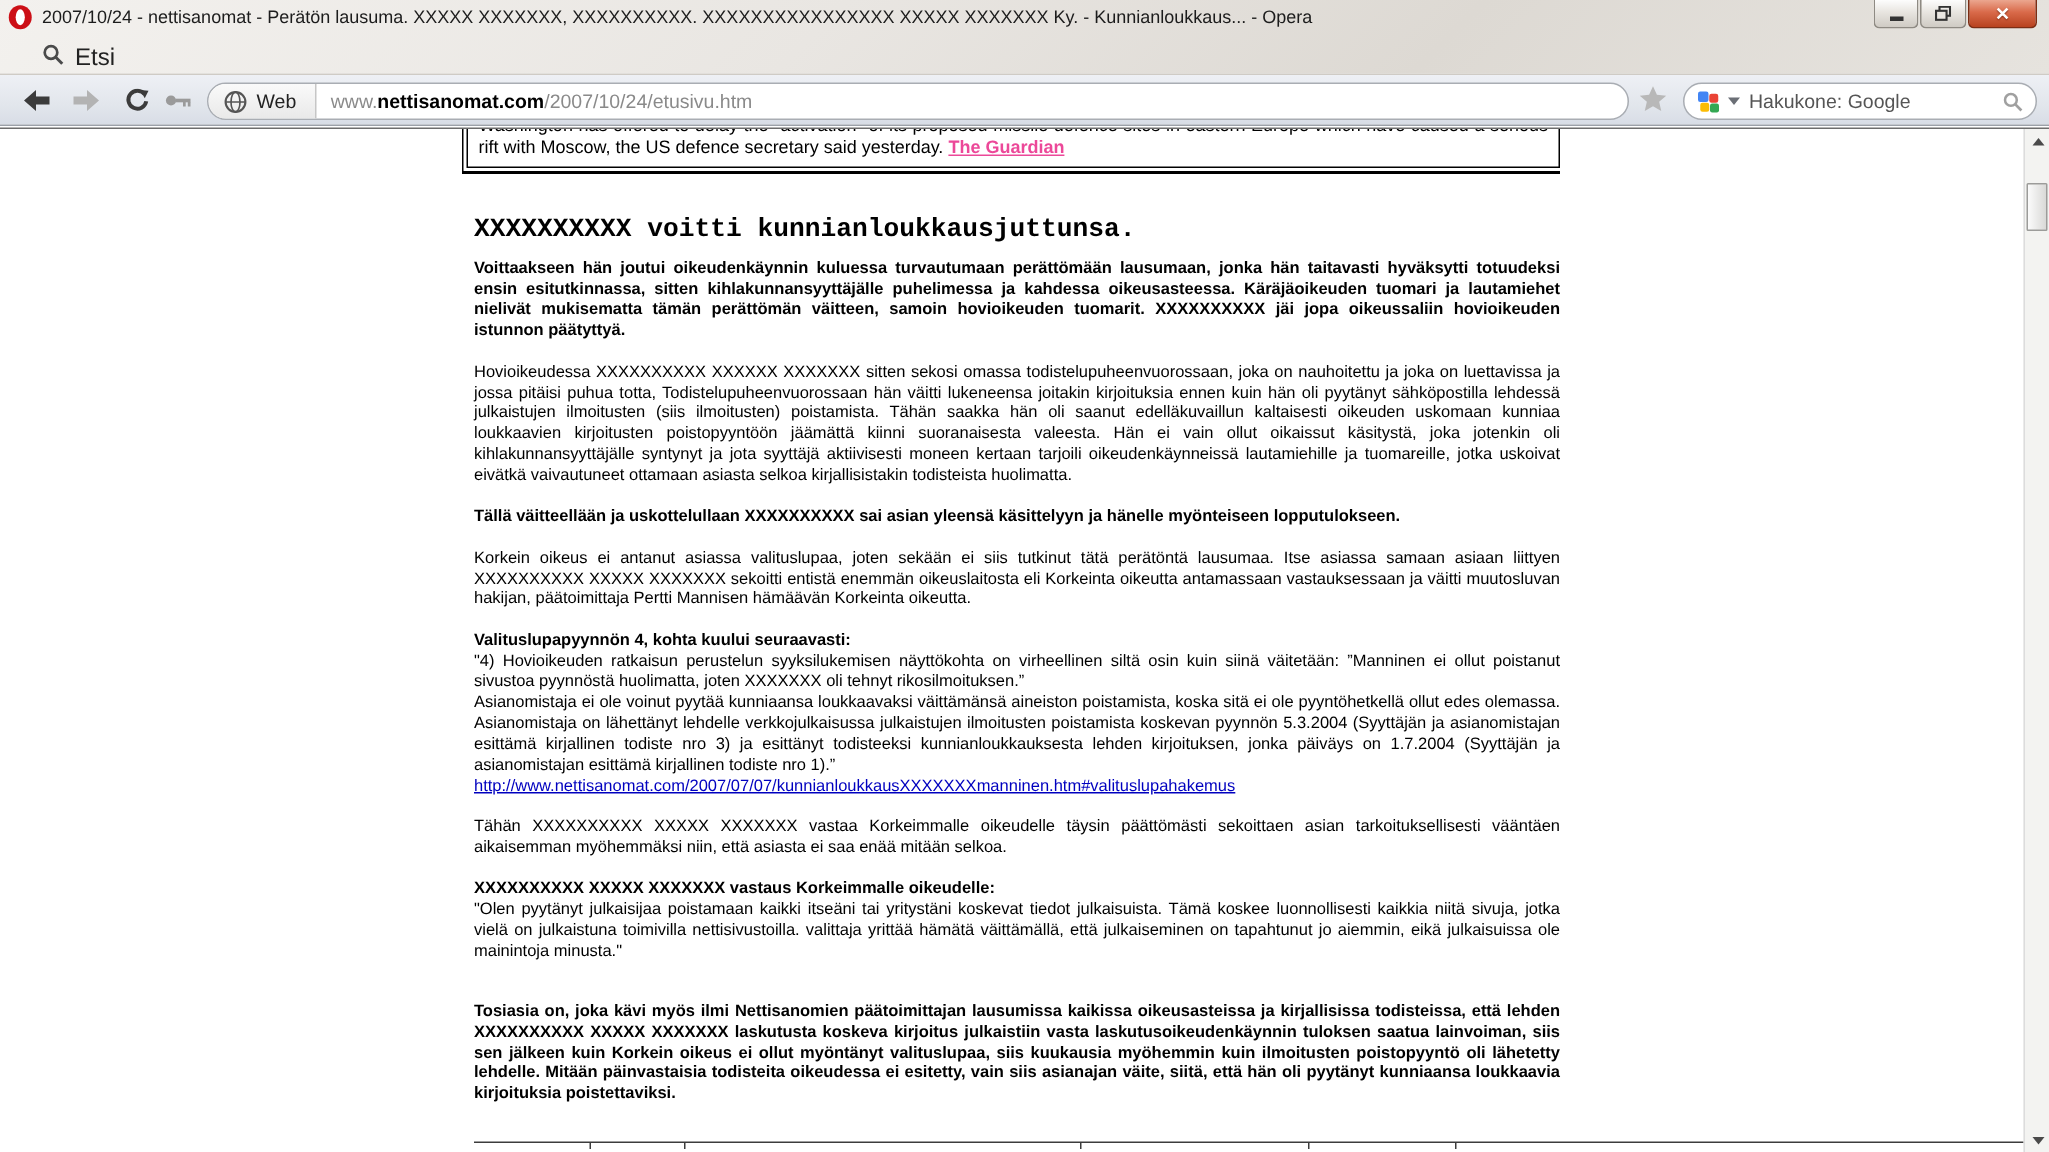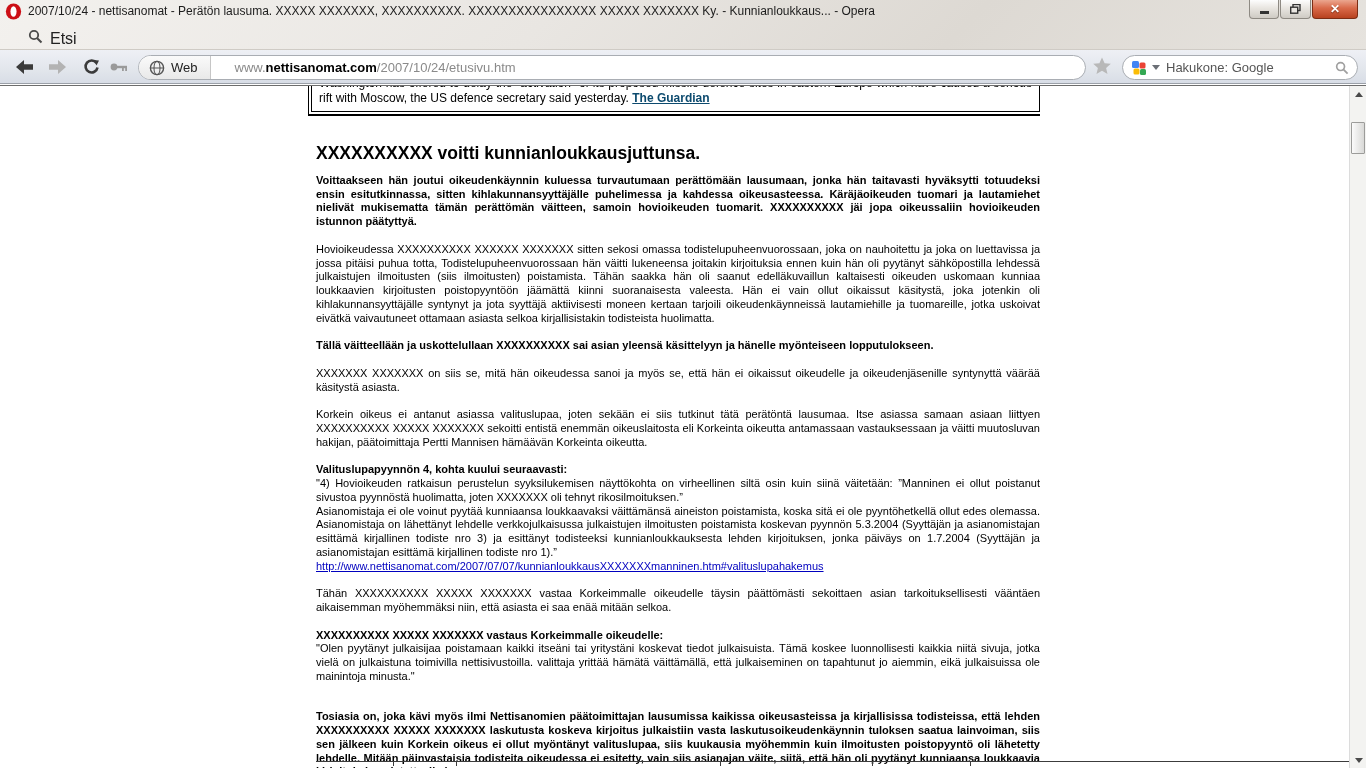--- a/index.html
+++ b/index.html
@@ -33,39 +33,39 @@
     border-bottom:1px solid #9ba0a8; }
   .nav-btn { position:absolute; top:5px; width:26px; height:24px; display:flex;
     align-items:center; justify-content:center; }
   .addr-bar { position:absolute; left:138px; top:5px; width:948px; height:25px;
     background:#fff; border:1px solid #a9adb3; border-radius:13px;
     display:flex; align-items:center; overflow:hidden; }
   .addr-proto { display:flex; align-items:center; gap:6px; height:100%;
     padding:0 12px 0 10px; background:linear-gradient(#fafafa,#e9e9e9);
     border-right:1px solid #c6c6c6;justify-content:flex-end; }
   .addr-proto-label { font-size:13px; color:#222; }
-  .addr-url { font-size:13px; padding-left:24px; white-space:nowrap; }
+  .addr-url { font-size:13px; padding-left:10px; white-space:nowrap; }
   .url-gray { color:#8a8a8a; } .url-domain { color:#000; font-weight:bold; }
   .star-btn { position:absolute; left:1092px; top:6px; width:22px; height:22px; }
   .search-box { position:absolute; left:1122px; top:5px; width:236px; height:25px;
     background:#fff; border:1px solid #a9adb3; border-radius:13px;
     display:flex; align-items:center; padding:0 8px 0 8px;justify-content:flex-end; }
   .search-caret { width:0; height:0; border-left:4px solid transparent;
     border-right:4px solid transparent; border-top:5px solid #6b6f76; margin:0 6px 0 5px; }
   .search-text { font-size:13px; color:#555; flex:1; }
 
   
   .content { position:absolute; left:0; top:85px; width:1366px; height:683px;
     background:#fff; border-top:1px solid #6d6d6d; overflow:hidden; }
   .page-col { position:absolute; left:308px; top:0; width:732px; }
   .guardian-wrap { border-left:1px solid #000; border-bottom:2px solid #000; padding:0 0 2px 2px; margin-top:-14px; }
   .guardian-box { border:1px solid #000; padding:3px 7px 4px 7px; font-size:12px;
     line-height:1.28; text-align:justify; color:#000; }
-  .guardian-link { color:#0c4a6e; font-weight:bold; text-decoration:underline; cursor:pointer; }
-  h1.headline { font-size:17.5px; font-weight:bold; color:#000; margin:27px 0 10px 8px; letter-spacing:0; }
+  .guardian-link { color:#ec4899; font-weight:bold; text-decoration:underline; cursor:pointer; }
+  h1.headline { font-size:17.5px; font-weight:bold; color:#000; margin:27px 0 10px 8px; letter-spacing:0;font-family:Liberation Mono, monospace; }
   .body-text { margin-left:8px; }
   .body-text p { font-size:11px; line-height:1.26; text-align:justify; color:#000; margin:0 0 13.5px 0; }
   p.b { font-weight:bold; }
   .inline-b { font-weight:normal; }
   .doc-link { color:#0000bf; text-decoration:underline; cursor:pointer; word-break:break-all; }
   .tight { margin-bottom:0 !important; }
   .table-edge { position:absolute; left:316px; width:1040px; bottom:3px; border-top:1px solid #3c3c3c; height:4px; }
   .table-edge .tick { position:absolute; top:0; width:1px; height:4px; background:#3c3c3c; }
 
   
@@ -185,21 +185,20 @@
 
       <h1 class="headline">XXXXXXXXXX voitti kunnianloukkausjuttunsa.</h1>
 
       <div class="body-text">
         <p class="b">Voittaakseen hän joutui oikeudenkäynnin kuluessa turvautumaan perättömään lausumaan, jonka hän taitavasti hyväksytti totuudeksi ensin esitutkinnassa, sitten kihlakunnansyyttäjälle puhelimessa ja kahdessa oikeusasteessa. Käräjäoikeuden tuomari ja lautamiehet nielivät mukisematta tämän perättömän väitteen, samoin hovioikeuden tuomarit. XXXXXXXXXX jäi jopa oikeussaliin hovioikeuden istunnon päätyttyä.</p>
 
         <p><span>Hovioikeudessa XXXXXXXXXX </span><span class="inline-b">XXXXXX XXXXXXX</span><span> sitten sekosi omassa todistelupuheenvuorossaan, joka on nauhoitettu ja joka on luettavissa ja jossa pitäisi puhua totta, Todistelupuheenvuorossaan hän väitti lukeneensa joitakin kirjoituksia ennen kuin hän oli pyytänyt sähköpostilla lehdessä julkaistujen ilmoitusten (siis ilmoitusten) poistamista. Tähän saakka hän oli saanut edelläkuvaillun kaltaisesti oikeuden uskomaan kunniaa loukkaavien kirjoitusten poistopyyntöön jäämättä kiinni suoranaisesta valeesta. Hän ei vain ollut oikaissut käsitystä, joka jotenkin oli kihlakunnansyyttäjälle syntynyt ja jota syyttäjä aktiivisesti moneen kertaan tarjoili oikeudenkäynneissä lautamiehille ja tuomareille, jotka uskoivat eivätkä vaivautuneet ottamaan asiasta selkoa kirjallisistakin todisteista huolimatta.</span></p>
 
         <p class="b">Tällä väitteellään ja uskottelullaan XXXXXXXXXX sai asian yleensä käsittelyyn ja hänelle myönteiseen lopputulokseen.</p>
 
-        <p>XXXXXXX XXXXXXX on siis se, mitä hän oikeudessa sanoi ja myös se, että hän ei oikaissut oikeudelle ja oikeudenjäsenille syntynyttä väärää käsitystä asiasta.</p>
 
         <p>Korkein oikeus ei antanut asiassa valituslupaa, joten sekään ei siis tutkinut tätä perätöntä lausumaa. Itse asiassa samaan asiaan liittyen XXXXXXXXXX XXXXX XXXXXXX sekoitti entistä enemmän oikeuslaitosta eli Korkeinta oikeutta antamassaan vastauksessaan ja väitti muutosluvan hakijan, päätoimittaja Pertti Mannisen hämäävän Korkeinta oikeutta.</p>
 
         <p class="b tight">Valituslupapyynnön 4, kohta kuului seuraavasti:</p>
         <p class="tight">"4) Hovioikeuden ratkaisun perustelun syyksilukemisen näyttökohta on virheellinen siltä osin kuin siinä väitetään: ”Manninen ei ollut poistanut sivustoa pyynnöstä huolimatta, joten XXXXXXX oli tehnyt rikosilmoituksen.”</p>
         <p class="tight">Asianomistaja ei ole voinut pyytää kunniaansa loukkaavaksi väittämänsä aineiston poistamista, koska sitä ei ole pyyntöhetkellä ollut edes olemassa. Asianomistaja on lähettänyt lehdelle verkkojulkaisussa julkaistujen ilmoitusten poistamista koskevan pyynnön 5.3.2004 (Syyttäjän ja asianomistajan esittämä kirjallinen todiste nro 3) ja esittänyt todisteeksi kunnianloukkauksesta lehden kirjoituksen, jonka päiväys on 1.7.2004 (Syyttäjän ja asianomistajan esittämä kirjallinen todiste nro 1).”</p>
         <p style=""><span class="doc-link">http://www.nettisanomat.com/2007/07/07/kunnianloukkausXXXXXXXmanninen.htm#valituslupahakemus</span></p>
 
         <p>Tähän XXXXXXXXXX XXXXX XXXXXXX vastaa Korkeimmalle oikeudelle täysin päättömästi sekoittaen asian tarkoituksellisesti vääntäen aikaisemman myöhemmäksi niin, että asiasta ei saa enää mitään selkoa.</p>
 

